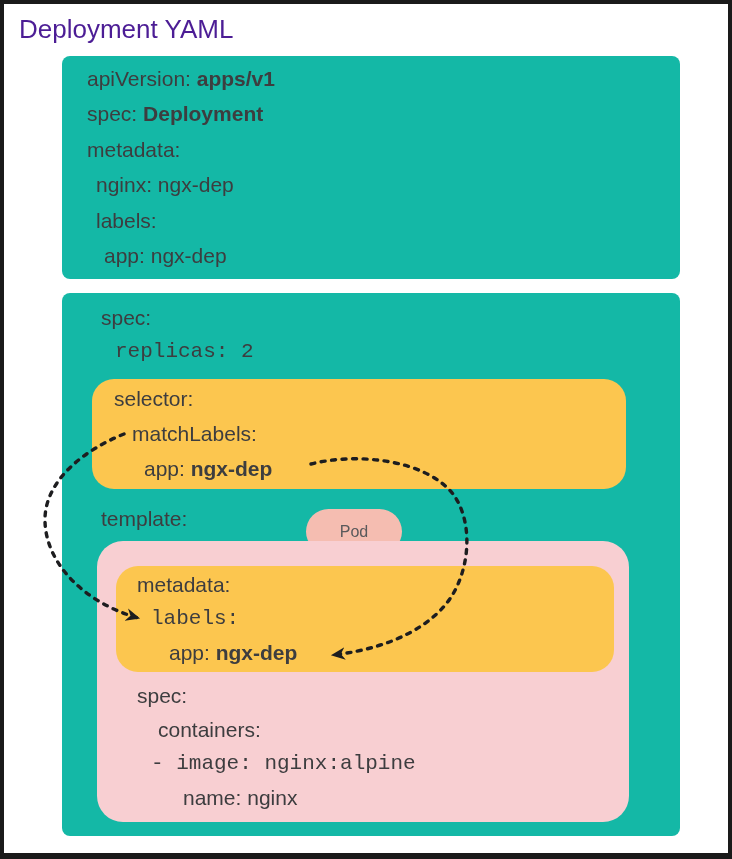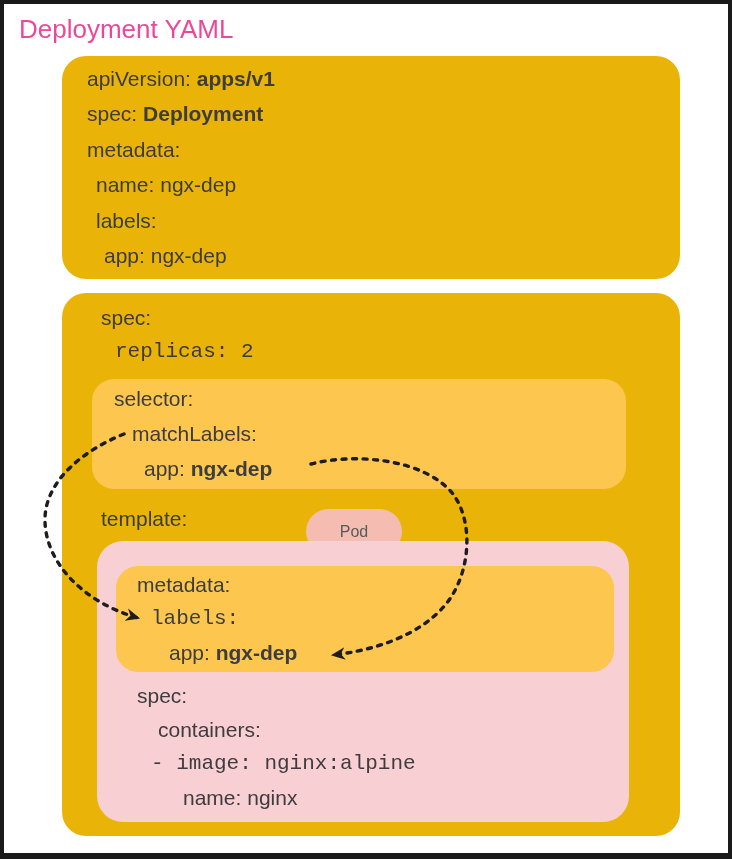--- a/index.html
+++ b/index.html
@@ -9,24 +9,24 @@
     box-sizing:border-box;
     background:#ffffff;
     border:4px solid #1a1a1a;
     border-bottom-width:6px;
     font-family:"Liberation Sans", sans-serif;
     color:#3d3d3f;
     overflow:hidden;
   }
   .title{
     position:absolute;left:15px;top:10px;
-    font-size:26px;line-height:30px;color:#ec4899;
+    font-size:26px;line-height:30px;color:#4c1d95;
   }
   .box{position:absolute;box-sizing:border-box;}
-  .blue{background:#eab308;border-radius:24px;}
+  .blue{background:#14b8a6;border-radius:8px;}
   .orange{background:#fcc64f;border-radius:22px;}
   .pink{background:#f8cfd2;border-radius:26px;}
   .yline{font-size:21px;white-space:pre;}
   .b{font-weight:700;}
   .box1{left:58px;top:52px;width:618px;height:223px;padding:5px 0 0 25px;}
   .box1 .yline{line-height:35.4px;}
   .box2{left:58px;top:289px;width:618px;height:543px;}
   .toplines{position:absolute;left:39px;top:8px;}
   .toplines .yline{line-height:34px;}
   .selectorbox{left:30px;top:86px;width:534px;height:110px;padding:2px 0 0 22px;}
@@ -57,21 +57,21 @@
 <body>
 
 <div class="frame">
 
   <div class="title">Deployment YAML</div>
 
   <div class="box blue box1">
     <div class="yline"><span>apiVersion: </span><span class="b">apps/v1</span></div>
     <div class="yline"><span>spec: </span><span class="b">Deployment</span></div>
     <div class="yline"><span>metadata:</span></div>
-    <div class="yline ind9"><span>name: ngx-dep</span></div>
+    <div class="yline ind9"><span>nginx: ngx-dep</span></div>
     <div class="yline ind9"><span>labels:</span></div>
     <div class="yline ind17"><span>app: ngx-dep</span></div>
   </div>
 
   <div class="box blue box2">
     <div class="toplines">
       <div class="yline">spec:</div>
       <div class="yline ind14">replicas: 2</div>
     </div>
 

